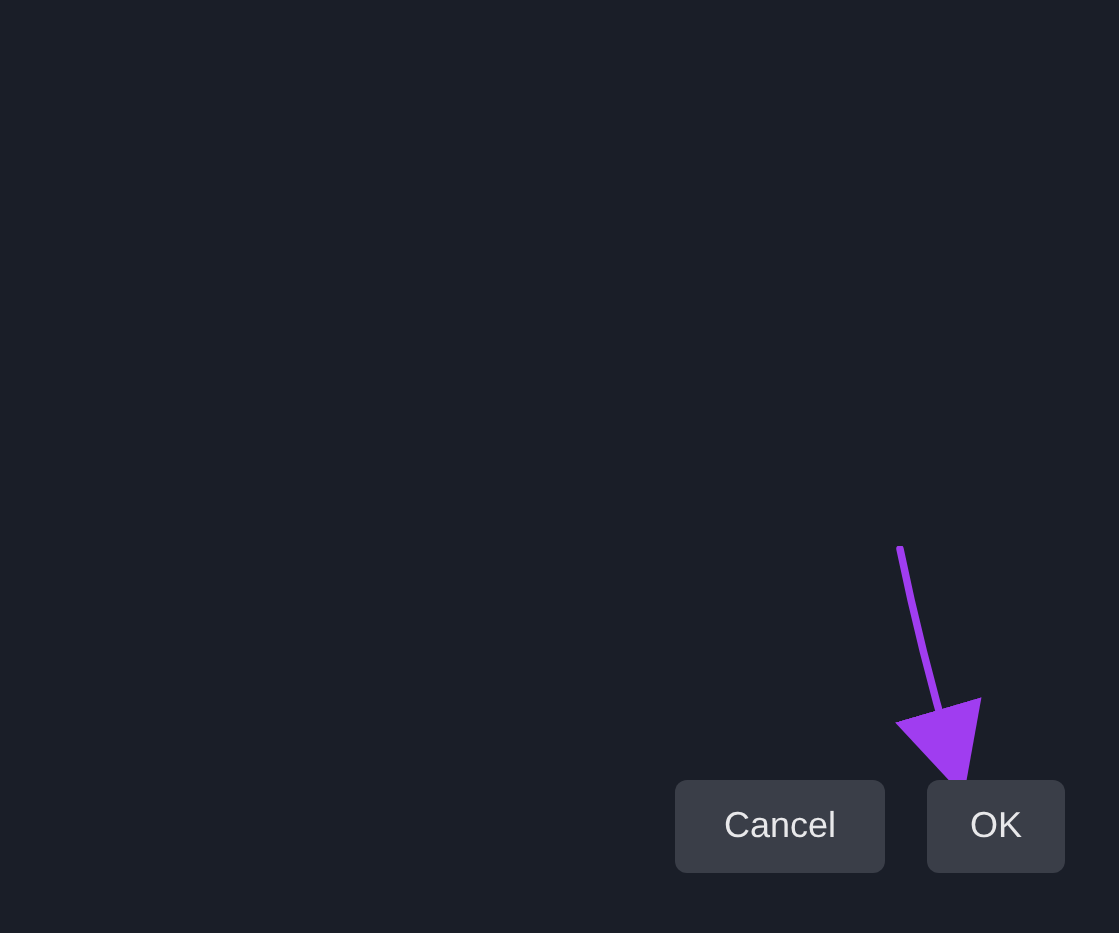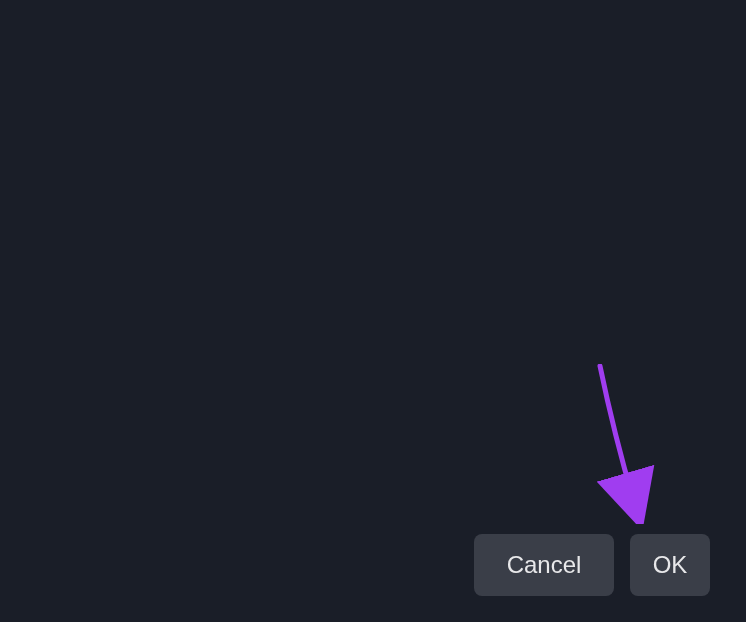--- a/index.html
+++ b/index.html
@@ -10,43 +10,43 @@
     body {
       width: 746px;
       height: 622px;
       background-color: #1a1e28;
       font-family: -apple-system, BlinkMacSystemFont, "Segoe UI", Roboto, sans-serif;
       position: relative;
       overflow: hidden;
     }
     .button-row {
       position: absolute;
-      bottom: 26px;
+      bottom: 40px;
       right: 36px;
       display: flex;
-      gap: 16px;
+      gap: 28px;
     }
     .btn {
       background-color: #3a3e48;
       color: #e8e8ea;
       border: none;
       border-radius: 8px;
       font-size: 24px;
       font-weight: 400;
       cursor: pointer;
       display: flex;
       align-items: center;
       justify-content: center;
       height: 62px;
     }
     .btn-cancel {
       width: 140px;
     }
     .btn-ok {
-      width: 80px;
+      width: 92px;
     }
     .annotation-arrow {
       position: absolute;
       left: 596px;
       top: 364px;
       pointer-events: none;
     }
   </style>
 </head>
 <body>

